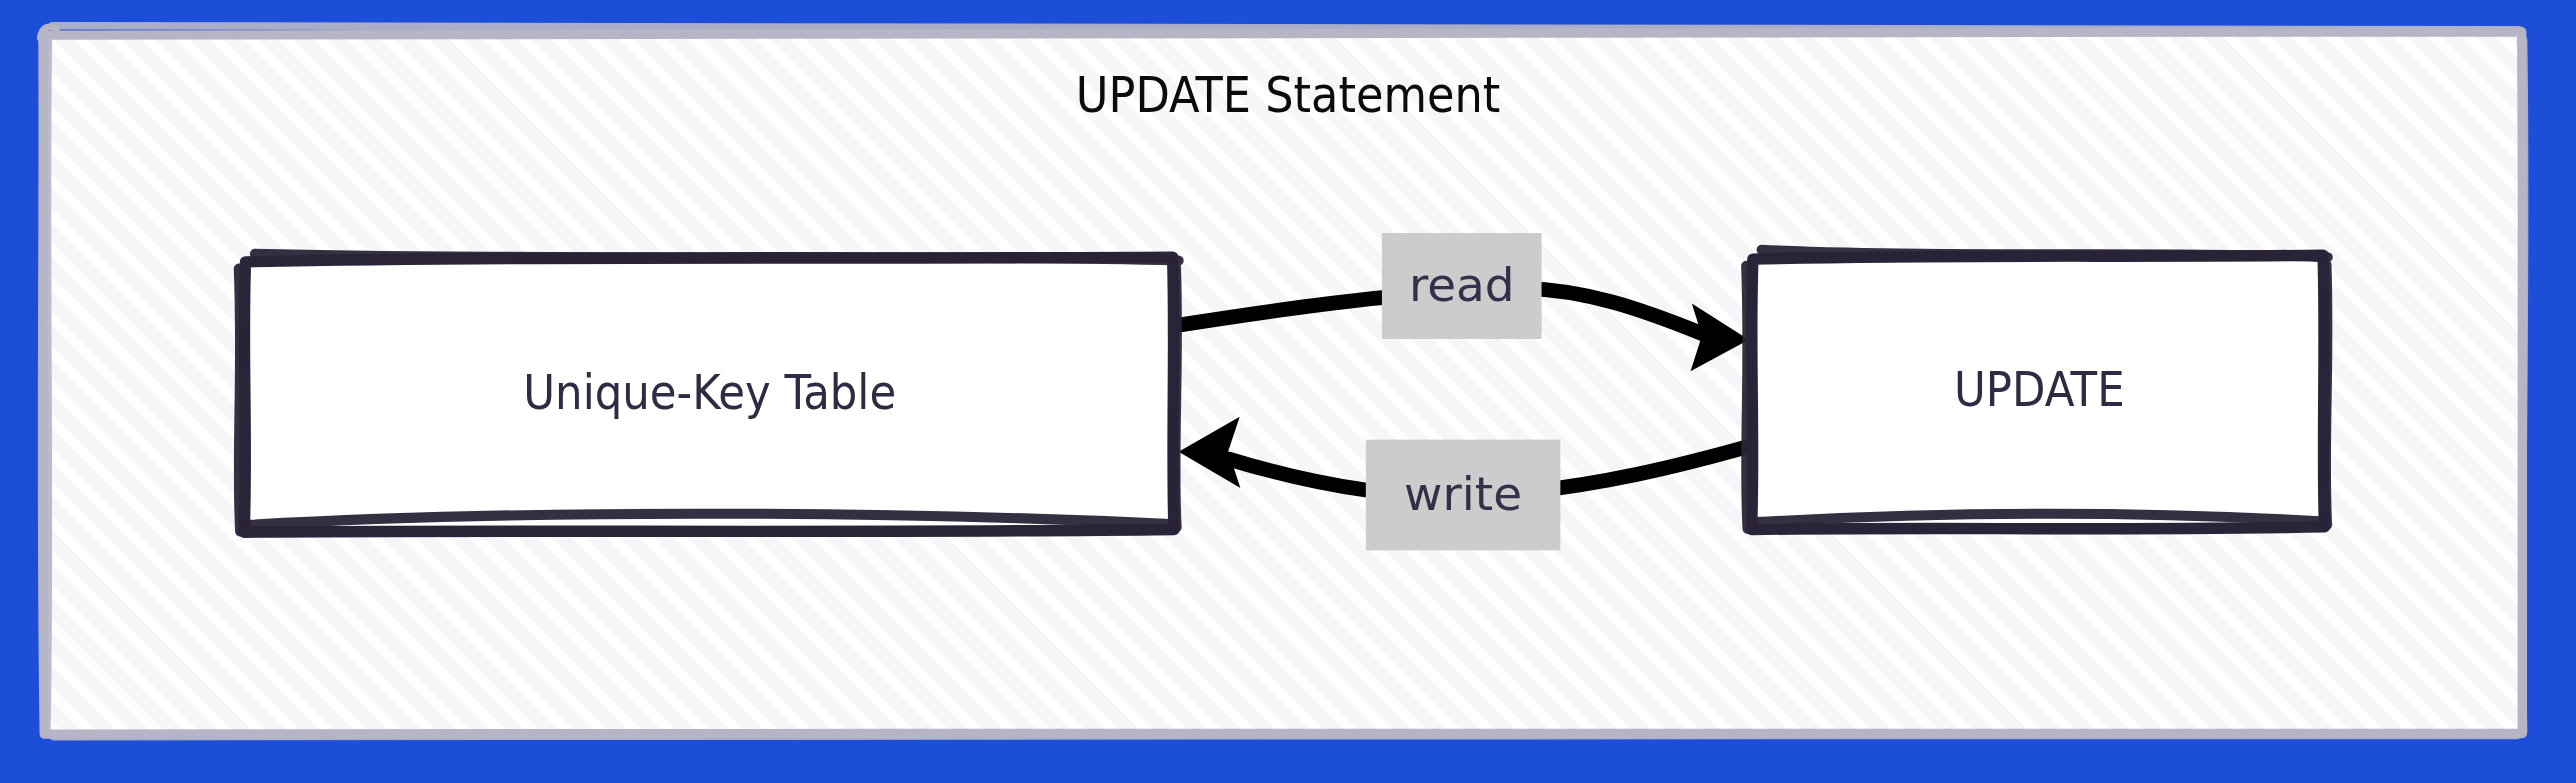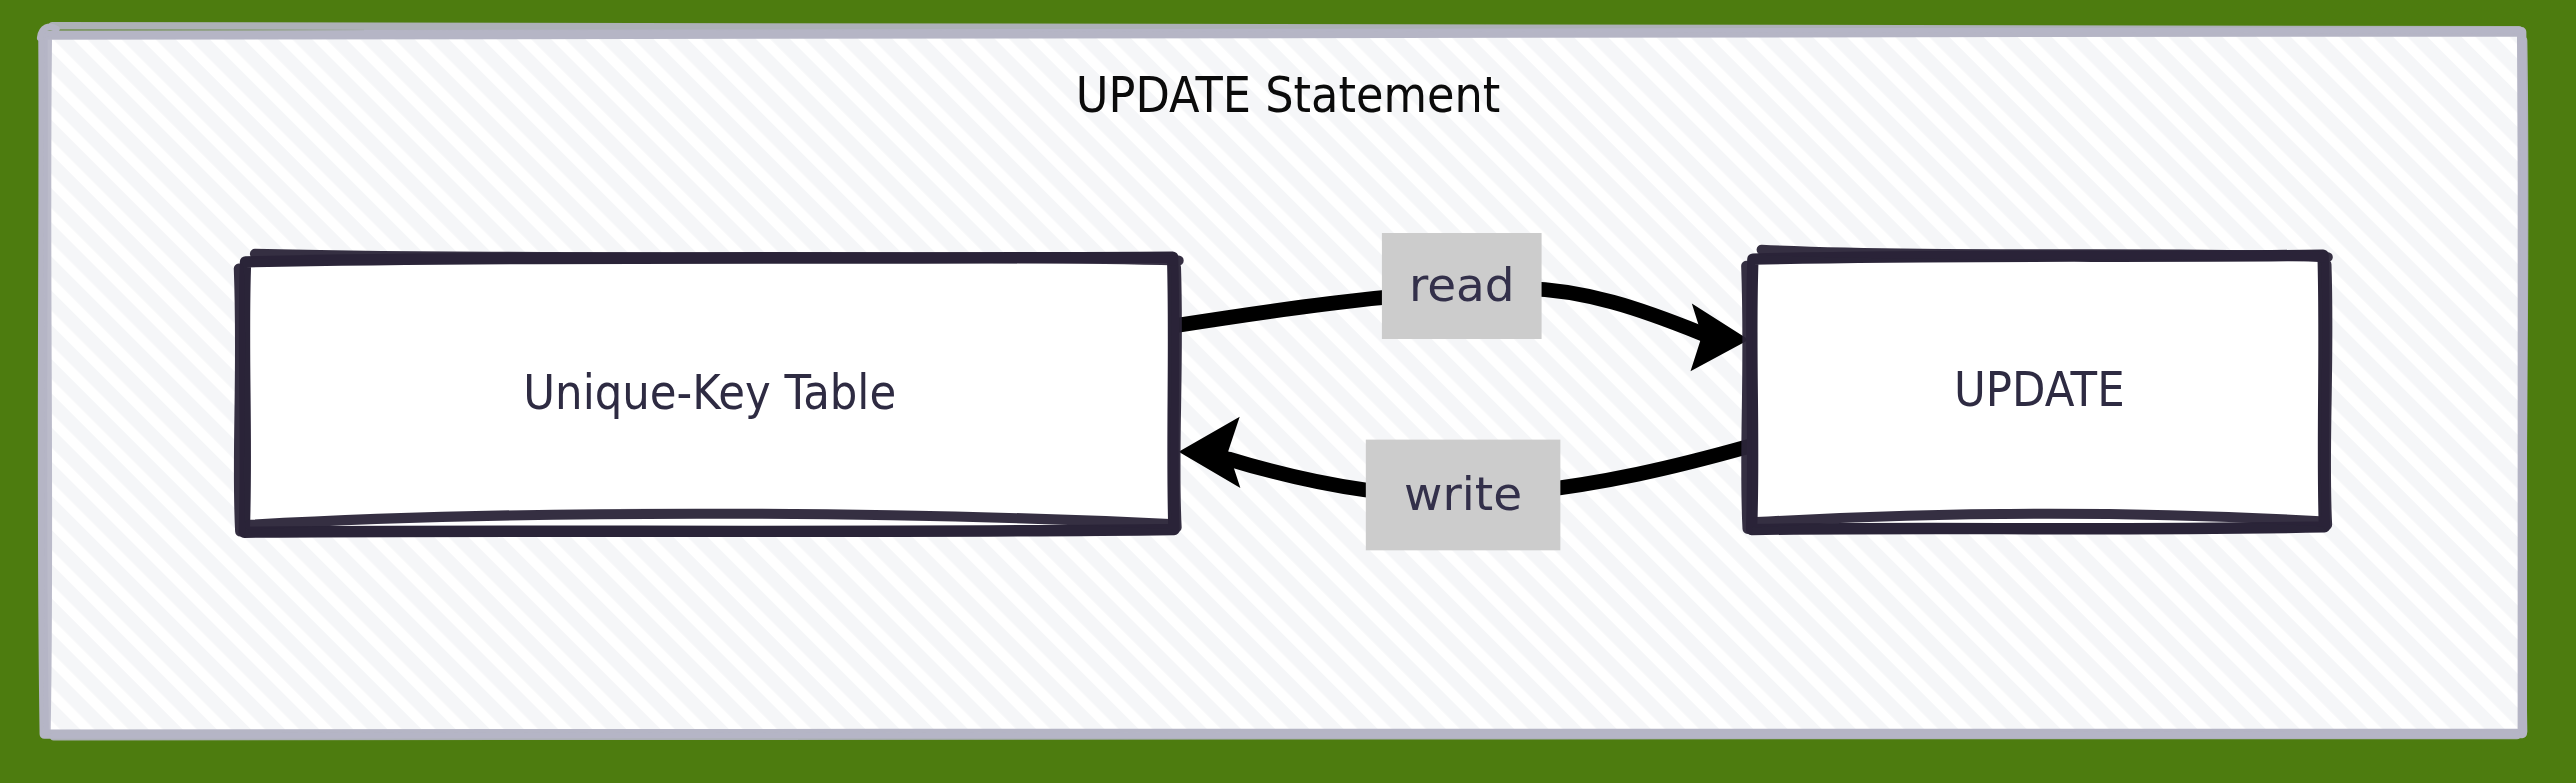--- a/index.html
+++ b/index.html
@@ -10,21 +10,21 @@
   body {
     width: 2576px;
     height: 784px;
     overflow: hidden;
     font-family: "DejaVu Sans", sans-serif;
   }
   #stage {
     position: relative;
     width: 2576px;
     height: 784px;
-    background: #4d7c0f;
+    background: #1d4ed8;
   }
   #diagram-svg {
     position: absolute;
     left: 0;
     top: 0;
     width: 2576px;
     height: 784px;
     display: block;
   }
   .subgraph-title {

